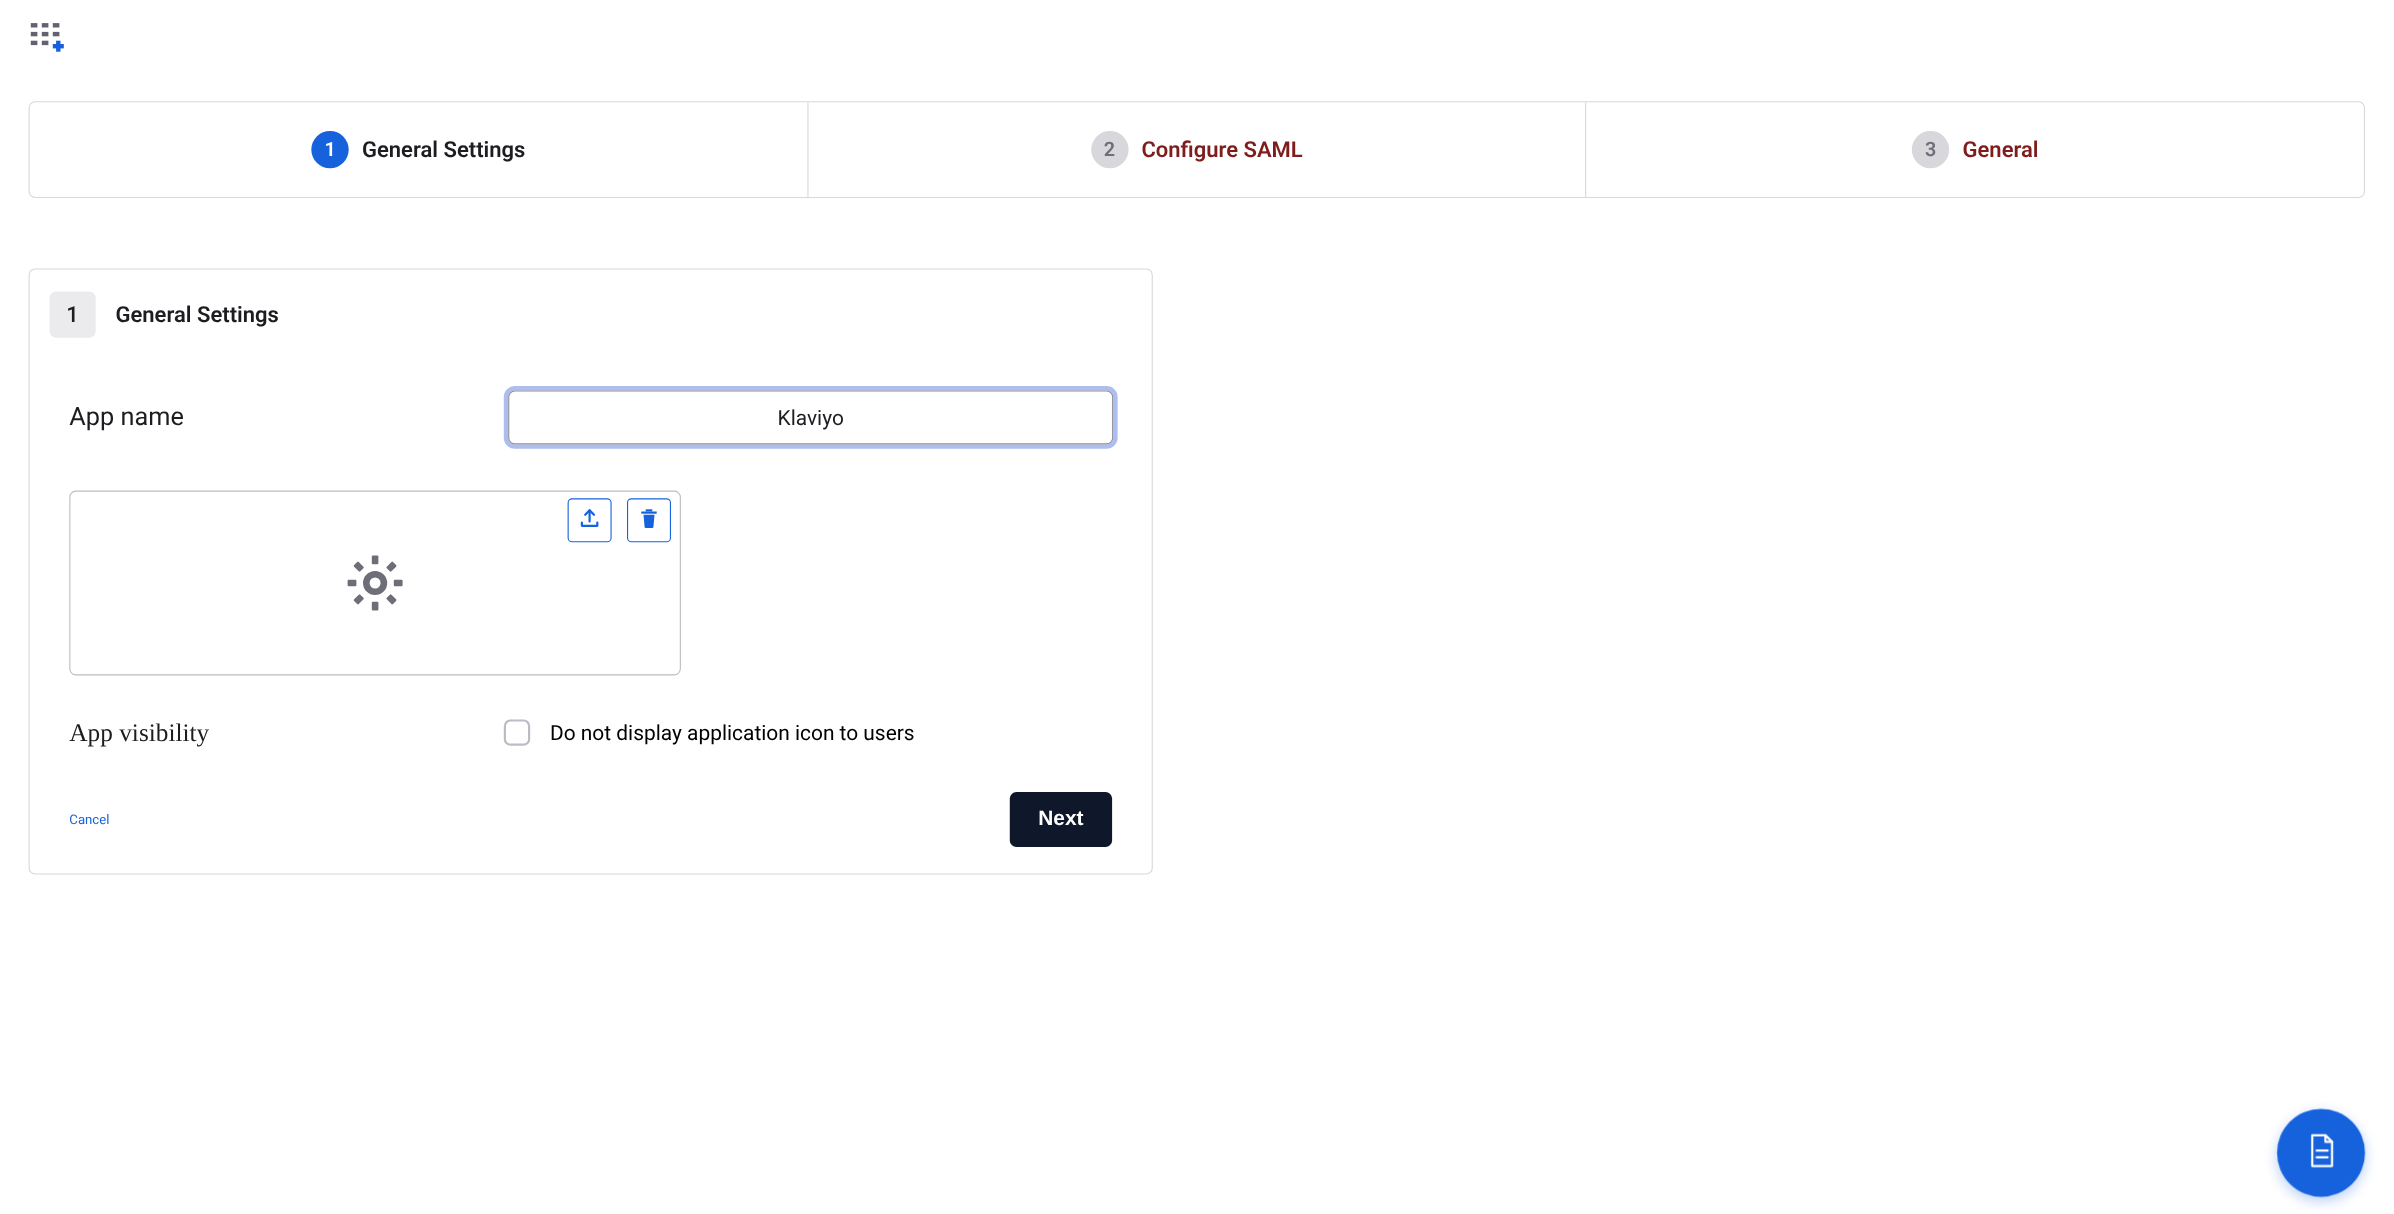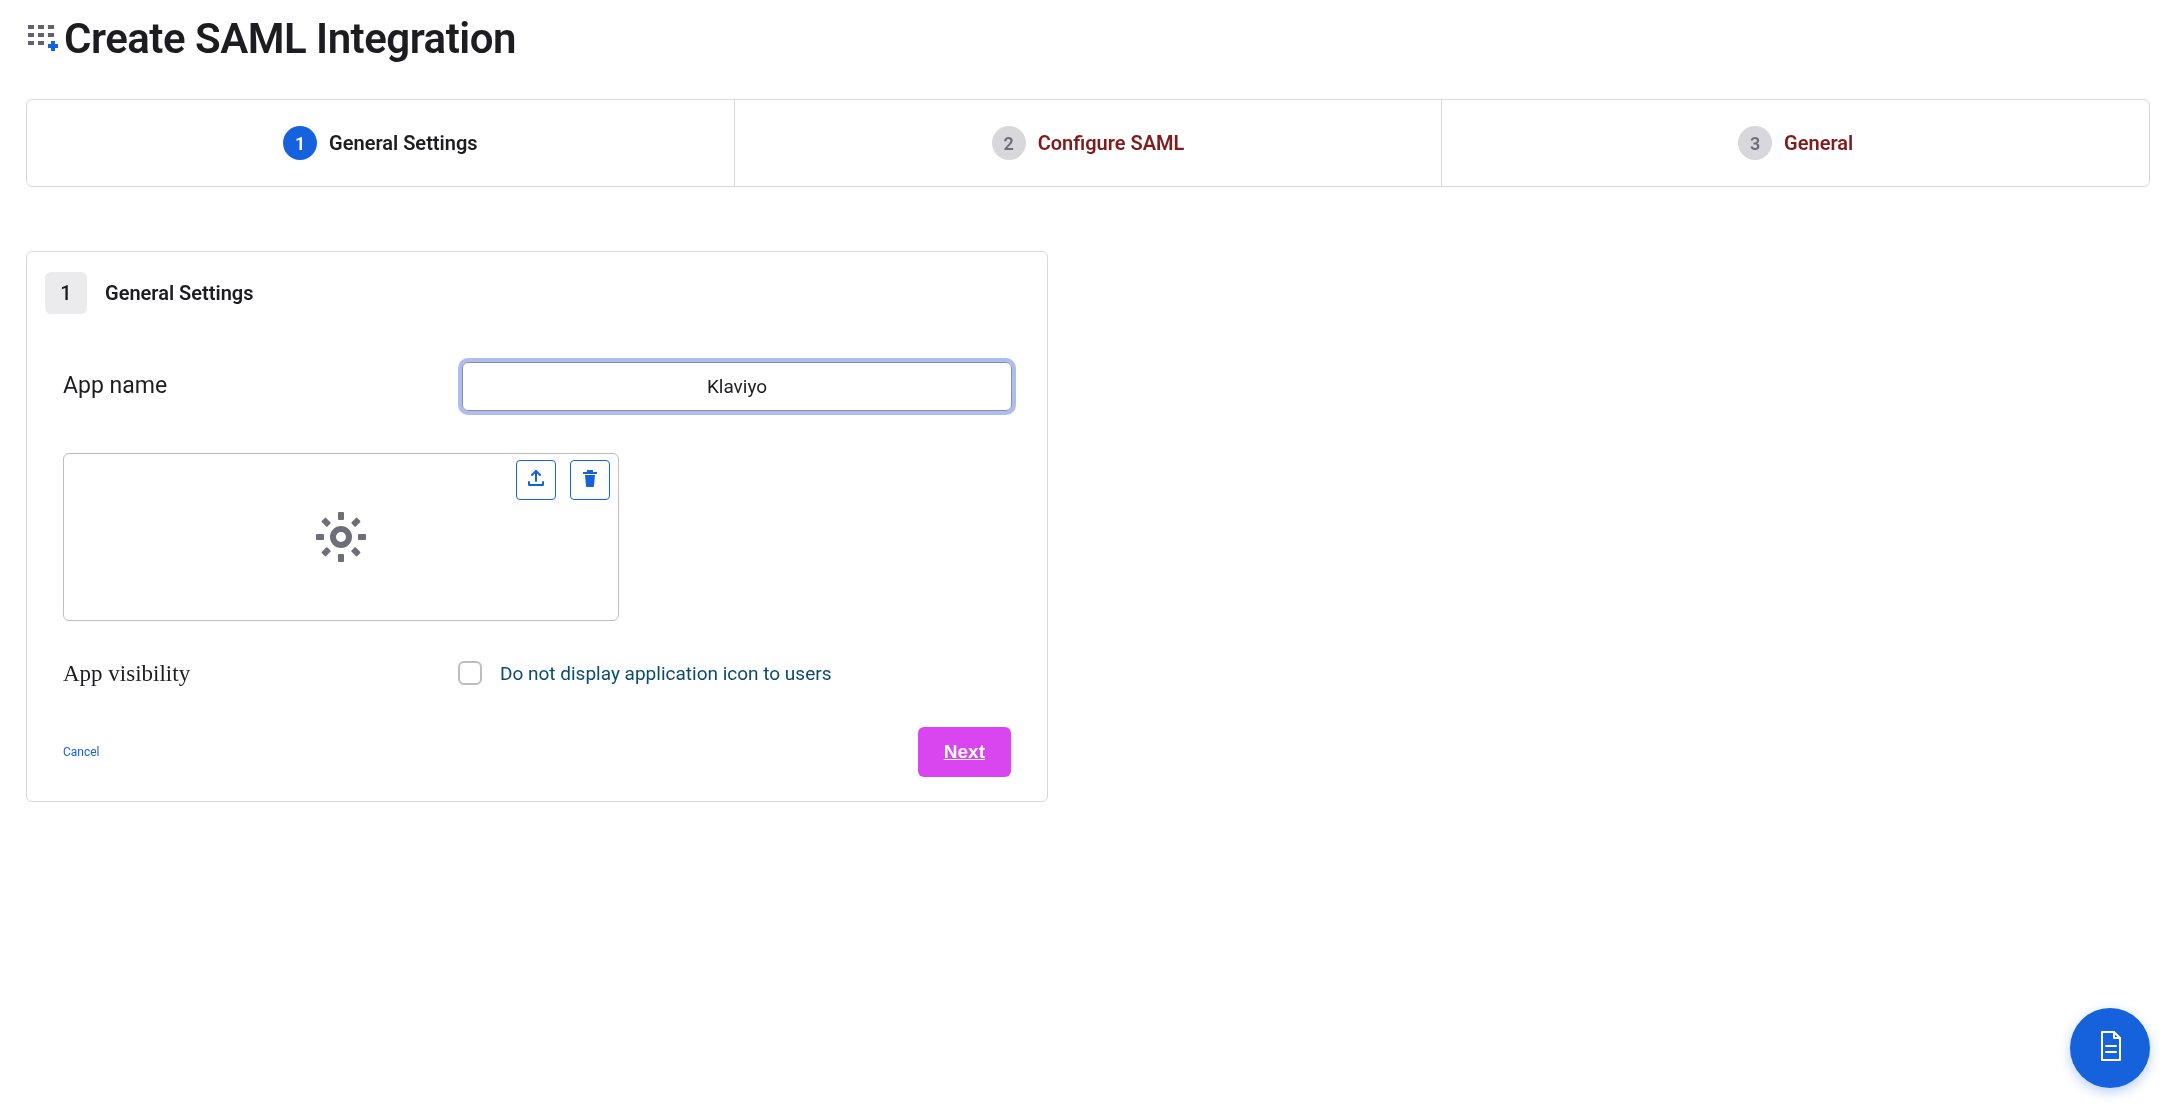--- a/index.html
+++ b/index.html
@@ -180,44 +180,43 @@
     }
     .checkbox-box {
       width: 24px;
       height: 24px;
       border: 2px solid #bcbcc4;
       border-radius: 6px;
       cursor: pointer;
     }
     .checkbox-label {
       font-size: 19px;
-      color: #0c4a6e;
+      color: #000000;
     }
     .form-footer {
       display: flex;
       justify-content: space-between;
       align-items: center;
       padding: 2px 18px 0 18px;
     }
     .cancel-link {
       color: #1662dd;
       font-weight: 400;
       font-size: 12px;
       cursor: pointer;
     }
     .next-btn {
-      background: #d946ef;
+      background: #0f172a;
       color: #fff;
       border: none;
       border-radius: 6px;
       padding: 14px 26px;
       font-size: 19px;
       font-weight: 600;
       cursor: pointer;
-      text-decoration: underline;
     }
     .fab {
       position: fixed;
       right: 26px;
       bottom: 16px;
       width: 80px;
       height: 80px;
       border-radius: 50%;
       background: #1662dd;
       display: flex;
@@ -239,21 +238,20 @@
       <rect x="2" y="11" width="6" height="4" fill="#626270"></rect>
       <rect x="12" y="11" width="6" height="4" fill="#626270"></rect>
       <rect x="22" y="11" width="6" height="4" fill="#626270"></rect>
       <rect x="2" y="19" width="6" height="4" fill="#626270"></rect>
       <rect x="12" y="19" width="6" height="4" fill="#626270"></rect>
       <path d="M22 19 h6 v4 h-2 v4 h-4 v-4 h-4 v0 Z" fill="none"></path>
       <rect x="22" y="22" width="10" height="4" fill="#1662dd"></rect>
       <rect x="25" y="19" width="4" height="10" fill="#1662dd"></rect>
     </svg>
   </span>
-  <h1 class="page-title">Create SAML Integration</h1>
 </div>
 
 <div class="steps-bar">
   <div class="step-tab">
     <span class="step-badge active">1</span>
     <span class="step-label active">General Settings</span>
   </div>
   <div class="step-tab">
     <span class="step-badge inactive">2</span>
     <span class="step-label inactive">Configure SAML</span>

